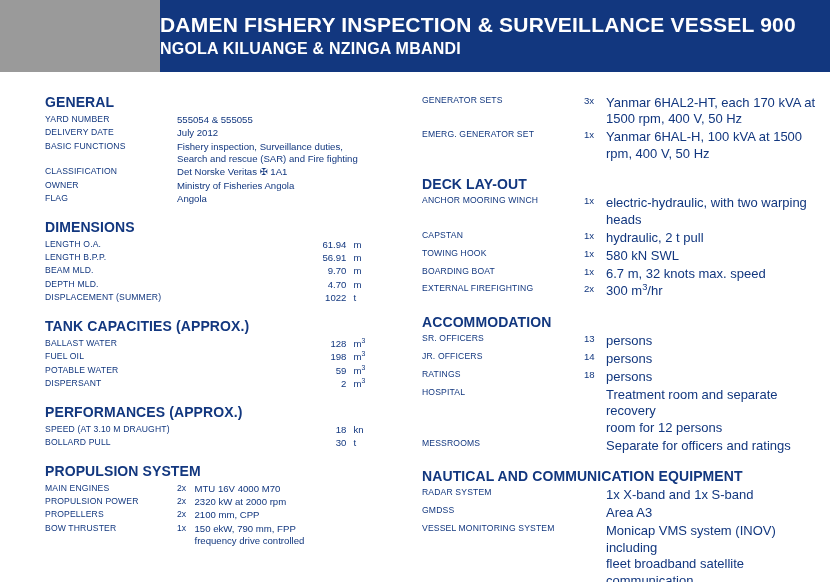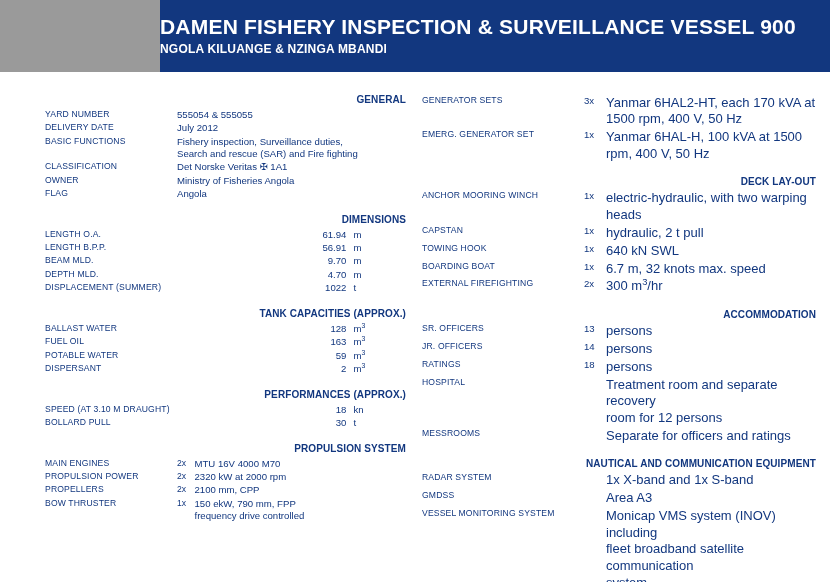--- a/index.html
+++ b/index.html
@@ -34,47 +34,46 @@
     padding-right: 14px;
   }
   .header-title {
     font-size: 21px;
     font-weight: bold;
     letter-spacing: 0.2px;
     line-height: 1.05;
     white-space: nowrap;
   }
   .header-subtitle {
-    font-size: 12px;
+    font-size: 16px;
     font-weight: bold;
     letter-spacing: 0.2px;
     margin-top: 3px;
     white-space: nowrap;
   }
 
   
   .sheet {
     display: flex;
     padding: 22px 14px 0 14px;
     height: calc(582px - 72px);
   }
   .col {
     position: relative;
   }
   .col-left { width: 392px; padding-left: 31px; }
   .col-right { width: 410px; padding-left: 16px; }
 
   .section { margin-bottom: 13px; }
   .section-title {
-    font-size: 10px;
+    font-size: 14px;
     font-weight: bold;
     color: #12377f;
     margin-bottom: 3px;
     letter-spacing: 0.1px;
-    text-align: right;
   }
 
   table.spec {
     border-collapse: collapse;
     width: 100%;
     font-size: 8.6px;
     color: #12377f;
   }
   table.spec td {
     vertical-align: top;
@@ -177,21 +176,21 @@
       <div class="section-title">TANK CAPACITIES (APPROX.)</div>
       <table class="spec">
         <tbody id="tbl-tanks">
             <tr>
               <td class="c-label">BALLAST WATER</td>
               <td class="c-num">128</td>
               <td class="c-unit">m<sup>3</sup></td>
             </tr>
             <tr>
               <td class="c-label">FUEL OIL</td>
-              <td class="c-num">163</td>
+              <td class="c-num">198</td>
               <td class="c-unit">m<sup>3</sup></td>
             </tr>
             <tr>
               <td class="c-label">POTABLE WATER</td>
               <td class="c-num">59</td>
               <td class="c-unit">m<sup>3</sup></td>
             </tr>
             <tr>
               <td class="c-label">DISPERSANT</td>
               <td class="c-num">2</td>
@@ -278,21 +277,21 @@
               <td class="c-val">electric-hydraulic, with two warping<br>heads</td>
             </tr>
             <tr>
               <td class="c-label">CAPSTAN</td>
               <td class="c-qty">1x</td>
               <td class="c-val">hydraulic, 2 t pull</td>
             </tr>
             <tr>
               <td class="c-label">TOWING HOOK</td>
               <td class="c-qty">1x</td>
-              <td class="c-val">640 kN SWL</td>
+              <td class="c-val">580 kN SWL</td>
             </tr>
             <tr>
               <td class="c-label">BOARDING BOAT</td>
               <td class="c-qty">1x</td>
               <td class="c-val">6.7 m, 32 knots max. speed</td>
             </tr>
             <tr>
               <td class="c-label">EXTERNAL FIREFIGHTING</td>
               <td class="c-qty">2x</td>
               <td class="c-val">300 m<sup>3</sup>/hr</td>

